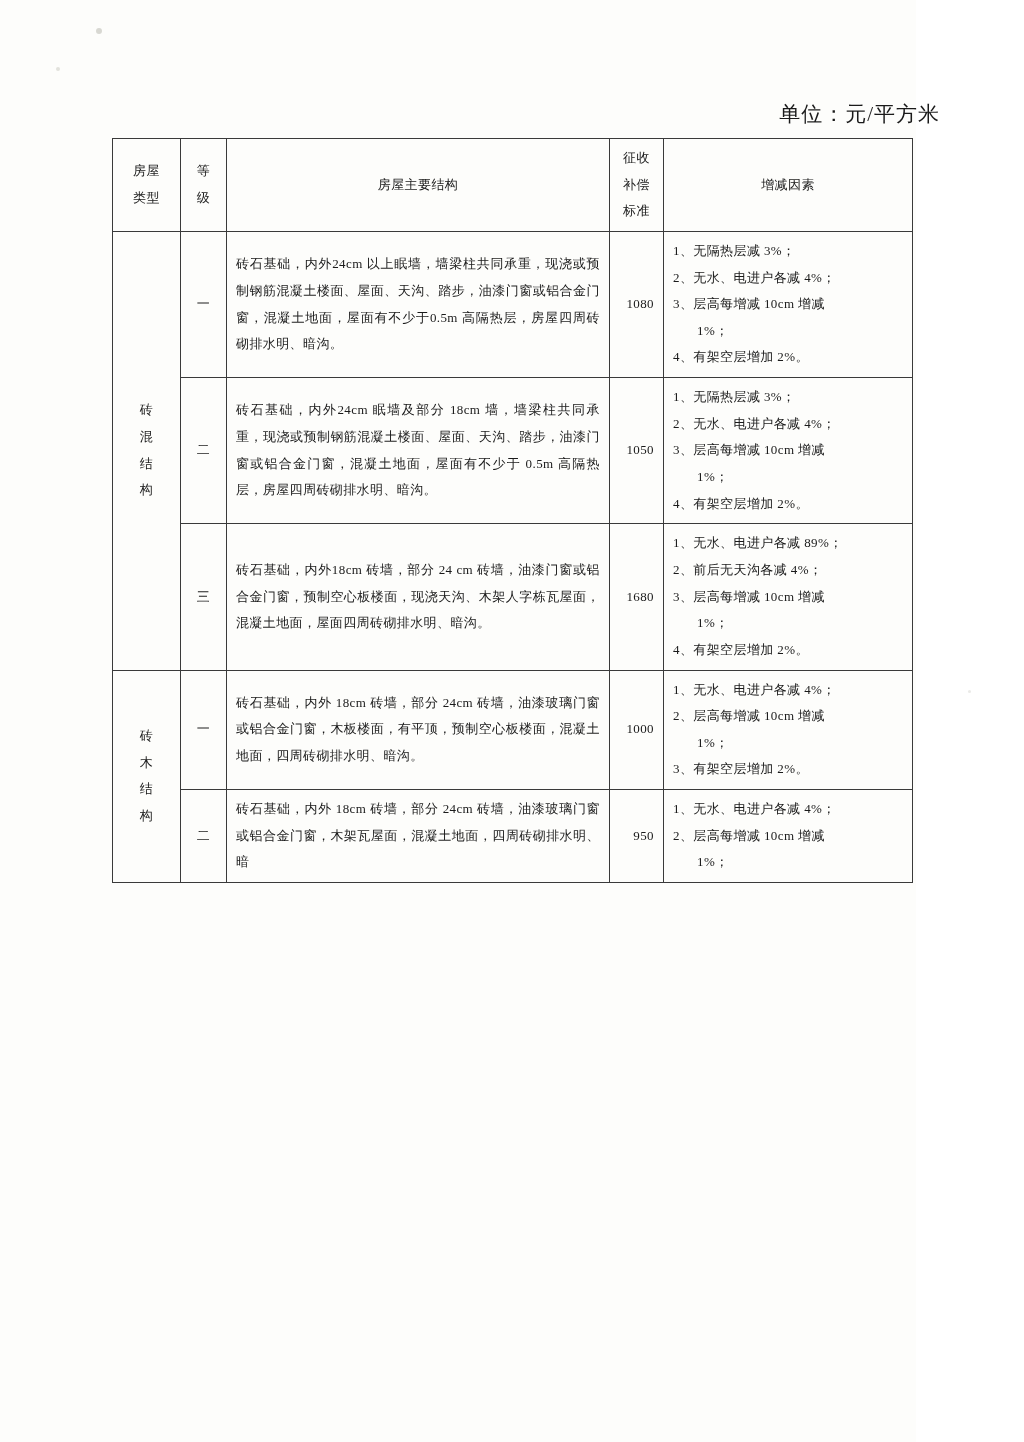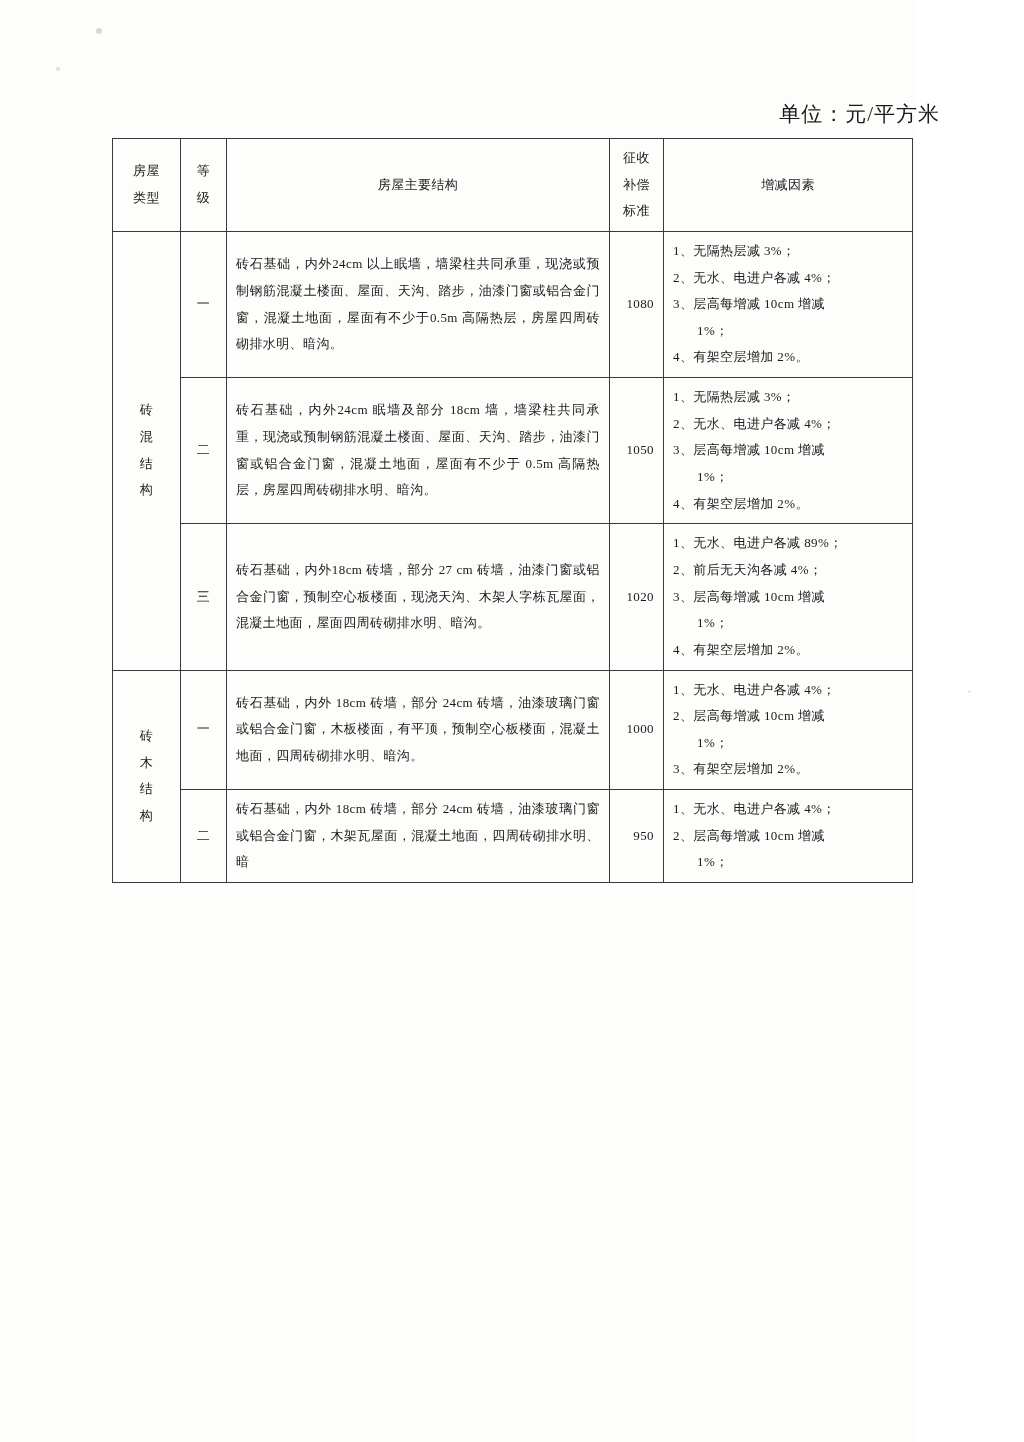--- a/index.html
+++ b/index.html
@@ -191,22 +191,22 @@
         <td class="factor-list">
           <div>1、无隔热层减 3%；</div>
           <div>2、无水、电进户各减 4%；</div>
           <div>3、层高每增减 10cm 增减</div>
           <div class="indent">1%；</div>
           <div>4、有架空层增加 2%。</div>
         </td>
       </tr>
       <tr>
         <td class="grade">三</td>
-        <td class="body-text">砖石基础，内外18cm 砖墙，部分 27 cm 砖墙，油漆门窗或铝合金门窗，预制空心板楼面，现浇天沟、木架人字栋瓦屋面，混凝土地面，屋面四周砖砌排水明、暗沟。</td>
-        <td class="price">1020</td>
+        <td class="body-text">砖石基础，内外18cm 砖墙，部分 24 cm 砖墙，油漆门窗或铝合金门窗，预制空心板楼面，现浇天沟、木架人字栋瓦屋面，混凝土地面，屋面四周砖砌排水明、暗沟。</td>
+        <td class="price">1680</td>
         <td class="factor-list">
           <div>1、无水、电进户各减 89%；</div>
           <div>2、前后无天沟各减 4%；</div>
           <div>3、层高每增减 10cm 增减</div>
           <div class="indent">1%；</div>
           <div>4、有架空层增加 2%。</div>
         </td>
       </tr>
 
       <tr>

